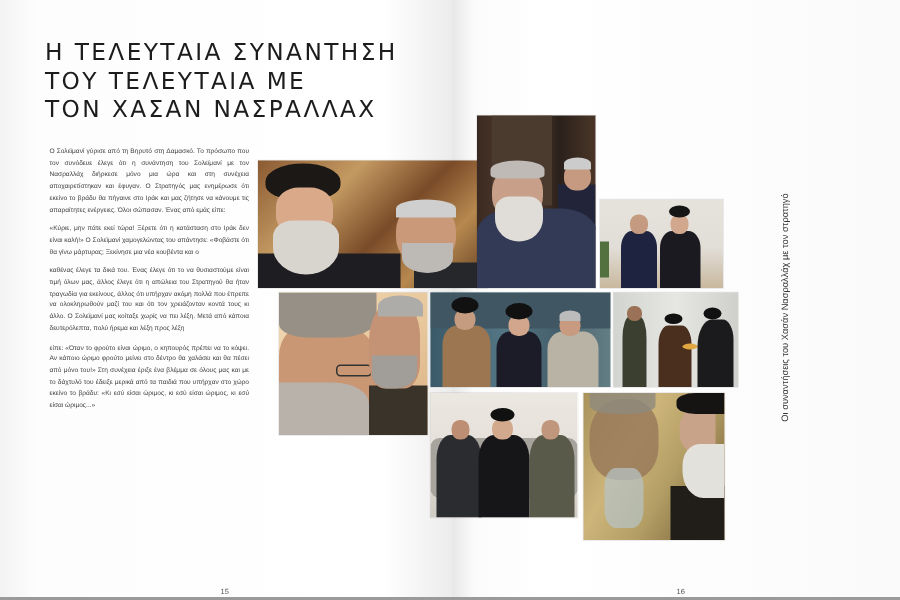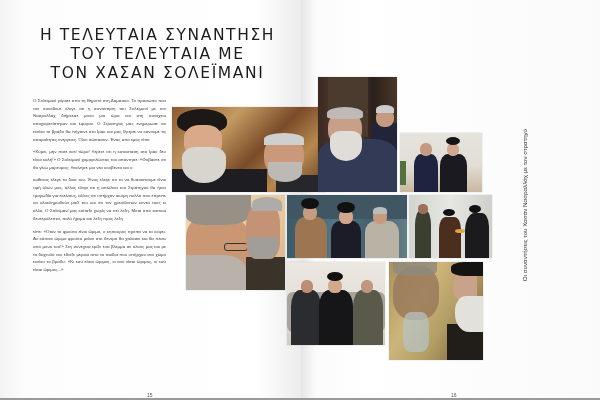--- a/index.html
+++ b/index.html
@@ -6,21 +6,21 @@
   html, body { width: 600px; height: 400px; overflow: hidden; background: #ededed; }
   body { position: relative; font-family: "DejaVu Sans", sans-serif; }
 
   .spread { position: absolute; left: 0; top: 0; width: 600px; height: 398px; background: #fdfdfd; }
   .page-left { position: absolute; left: 0; top: 0; width: 301px; height: 398px;
     background: linear-gradient(to right, #f3f3f3 0%, #fdfdfd 8%, #ffffff 85%, #ececec 100%); }
   .page-right { position: absolute; left: 301px; top: 0; width: 299px; height: 398px;
     background: linear-gradient(to right, #e6e6e6 0%, #fbfbfb 5%, #ffffff 20%, #fafafa 100%); }
   .bottom-rule { position: absolute; left: 0; top: 398px; width: 600px; height: 2px; background: #9a9a9a; }
 
-  .title { position: absolute; left: 30px; top: 26px; width: 255px; text-align: center;
+  .title { position: absolute; left: 30px; top: 26px; width: 255px; text-align: left;
     font-family: "DejaVu Sans", sans-serif; font-weight: normal; font-size: 15.5px;
     line-height: 19px; letter-spacing: 1.6px; color: #1c1c1c; }
   .title span { display: block; white-space: nowrap; }
 
   .body-text { position: absolute; left: 33px; top: 97px; width: 133px;
     font-family: "Liberation Sans", sans-serif; font-size: 4.4px; line-height: 7.7px;
     color: #444; text-align: justify; }
   .body-text p { margin-bottom: 5px; }
 
   .page-num { position: absolute; top: 392px; font-family: "Liberation Sans", sans-serif;
@@ -129,21 +129,21 @@
   .p8 .robe2 { left: 58px; top: 62px; width: 36px; height: 36px; background: #211d18; }
 </style>
 </head>
 <body>
 
 <div class="spread">
   <div class="page-left">
     <h1 class="title">
       <span>Η ΤΕΛΕΥΤΑΙΑ ΣΥΝΑΝΤΗΣΗ</span>
       <span>ΤΟΥ ΤΕΛΕΥΤΑΙΑ ΜΕ</span>
-      <span>ΤΟΝ ΧΑΣΑΝ ΣΟΛΕΪΜΑΝΙ</span>
+      <span>ΤΟΝ ΧΑΣΑΝ ΝΑΣΡΑΛΛΑΧ</span>
     </h1>
 
     <div class="body-text">
       <p>Ο Σολεϊμανί γύρισε από τη Βηρυτό στη Δαμασκό. Το πρόσωπο που τον συνόδευε έλεγε ότι η συνάντηση του Σολεϊμανί με τον Νασραλλάχ διήρκεσε μόνο μια ώρα και στη συνέχεια αποχαιρετίστηκαν και έφυγαν. Ο Στρατηγός μας ενημέρωσε ότι εκείνο το βράδυ θα πήγαινε στο Ιράκ και μας ζήτησε να κάνουμε τις απαραίτητες ενέργειες. Όλοι σώπασαν. Ένας από εμάς είπε:</p>
       <p style="margin-bottom:5px">«Κύριε, μην πάτε εκεί τώρα! Ξέρετε ότι η κατάσταση στο Ιράκ δεν είναι καλή!» Ο Σολεϊμανί χαμογελώντας του απάντησε: «Φοβάστε ότι θα γίνω μάρτυρας; Ξεκίνησε μια νέα κουβέντα και ο</p>
       <p>καθένας έλεγε τα δικά του. Ένας έλεγε ότι το να θυσιαστούμε είναι τιμή όλων μας, άλλος έλεγε ότι η απώλεια του Στρατηγού θα ήταν τραγωδία για εκείνους, άλλος ότι υπήρχαν ακόμη πολλά που έπρεπε να ολοκληρωθούν μαζί του και ότι τον χρειάζονταν κοντά τους κι άλλο. Ο Σολεϊμανί μας κοίταξε χωρίς να πει λέξη. Μετά από κάποια δευτερόλεπτα, πολύ ήρεμα και λέξη προς λέξη</p>
       <p>είπε: «Όταν το φρούτο είναι ώριμο, ο κηπουρός πρέπει να το κόψει. Αν κάποιο ώριμο φρούτο μείνει στο δέντρο θα χαλάσει και θα πέσει από μόνο του!» Στη συνέχεια έριξε ένα βλέμμα σε όλους μας και με το δάχτυλό του έδειξε μερικά από τα παιδιά που υπήρχαν στο χώρο εκείνο το βράδυ: «Κι εσύ είσαι ώριμος, κι εσύ είσαι ώριμος, κι εσύ είσαι ώριμος...»</p>
     </div>
 
     <div class="page-num" style="left:147px">15</div>

